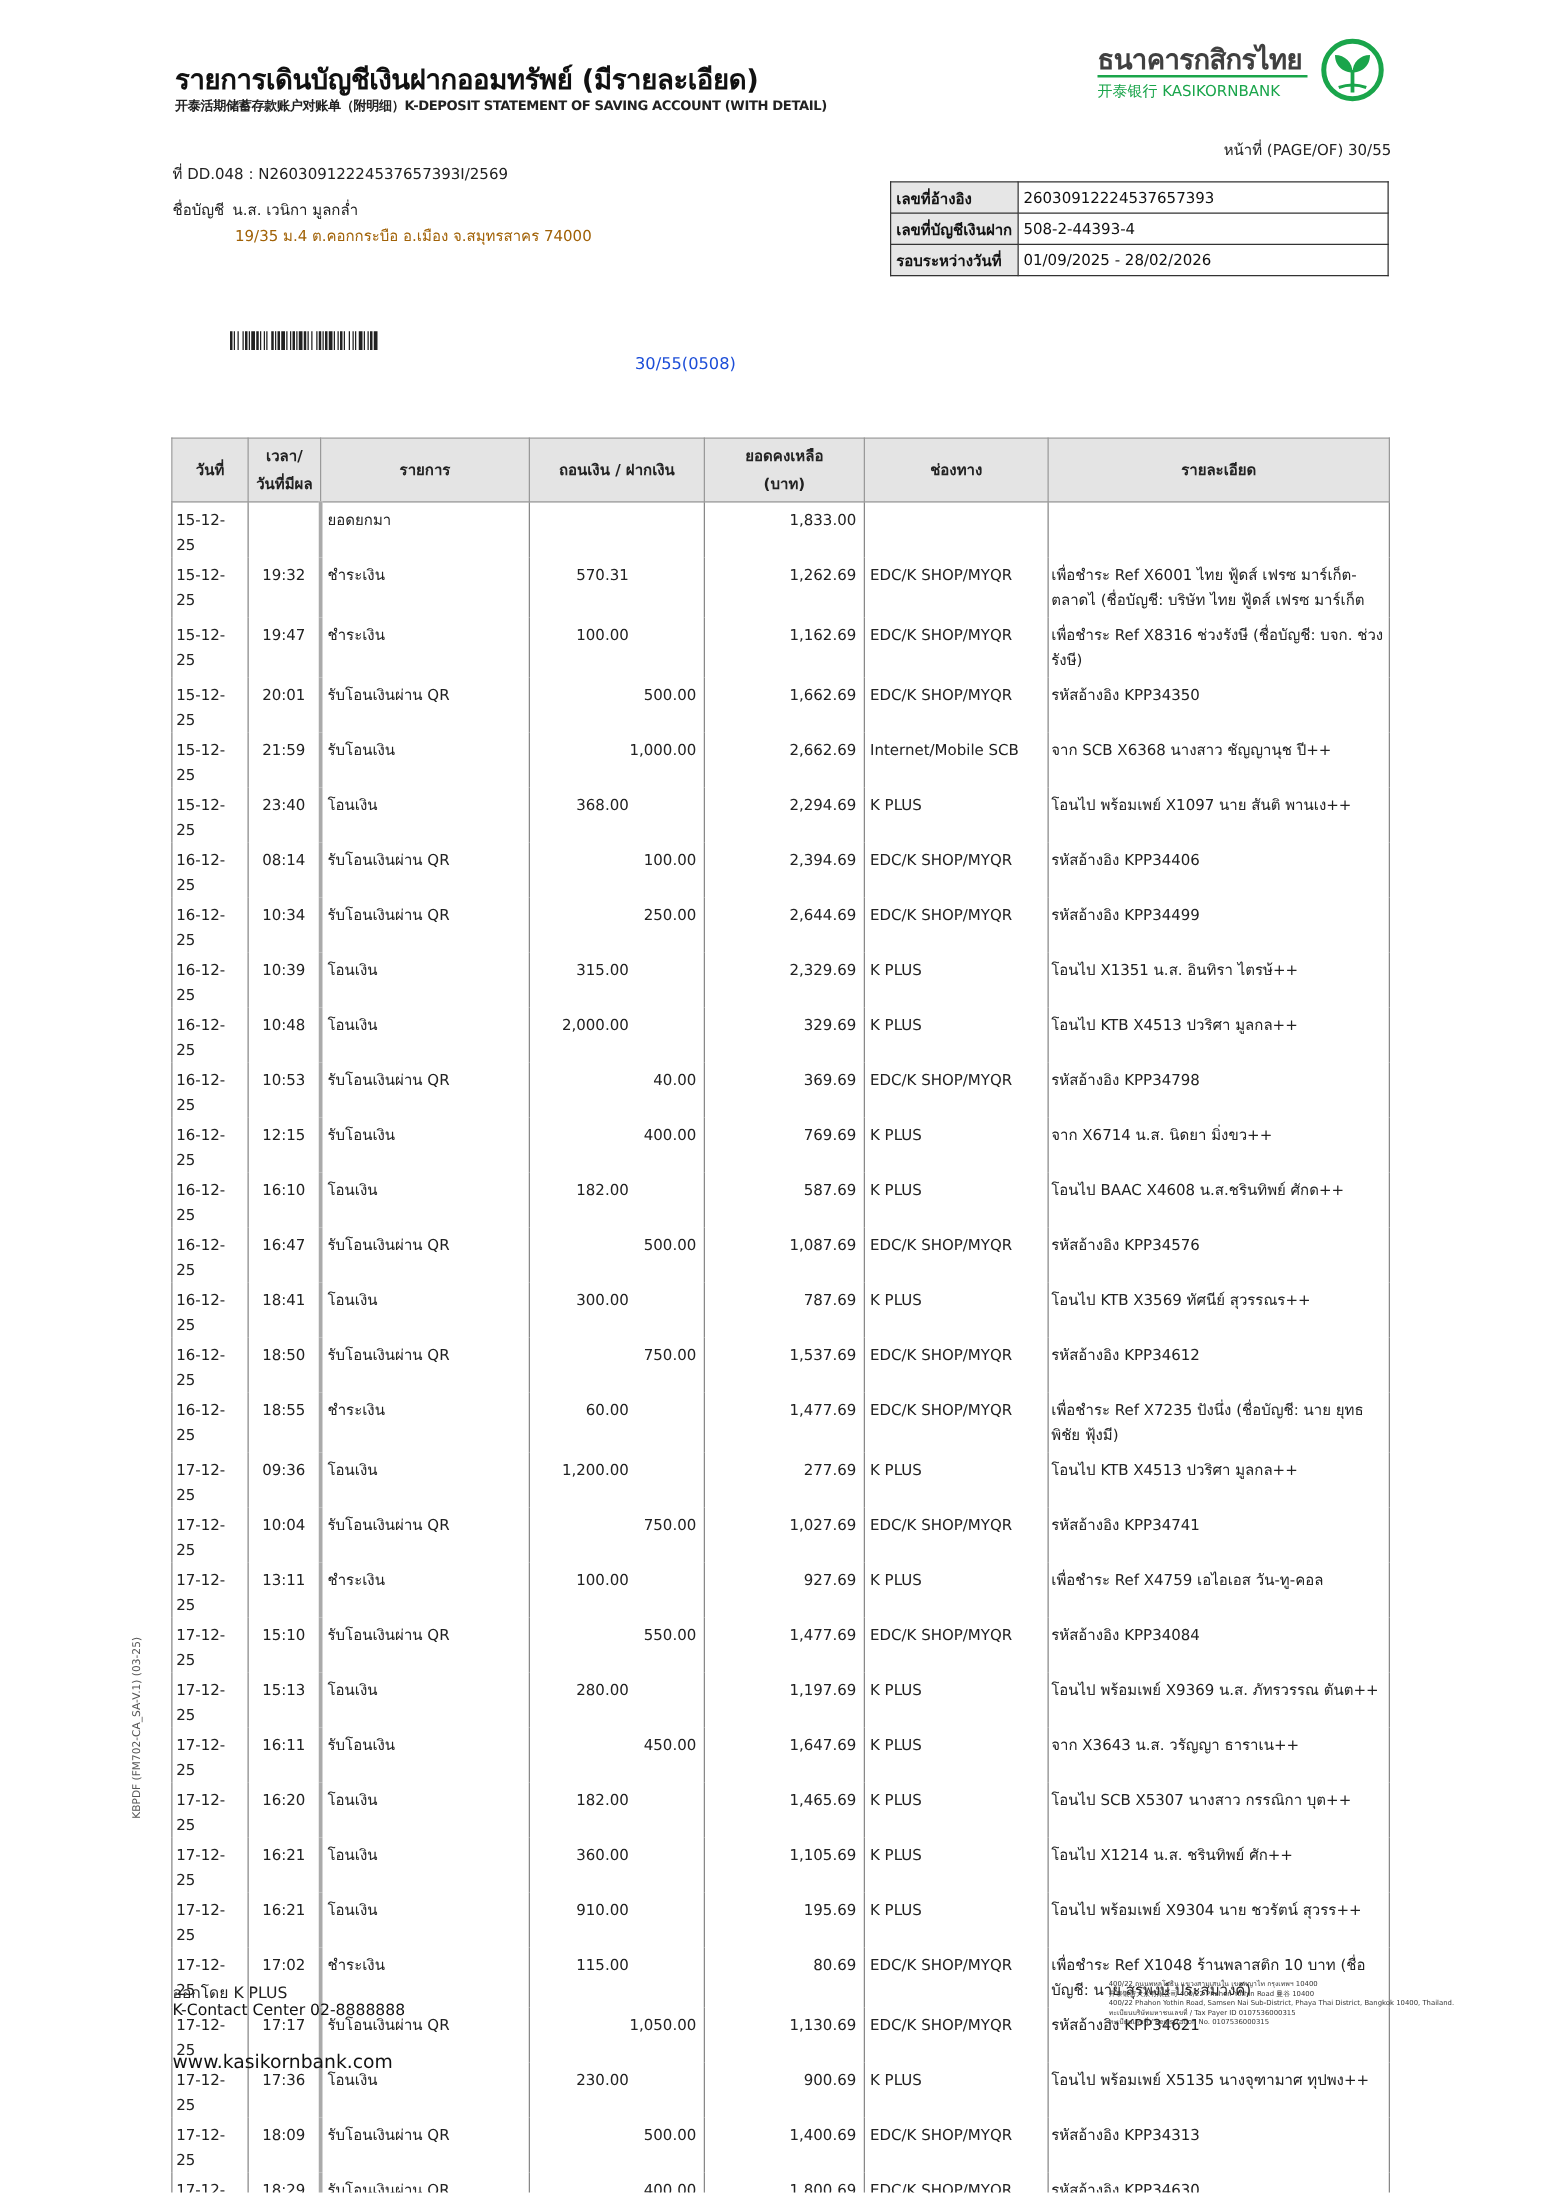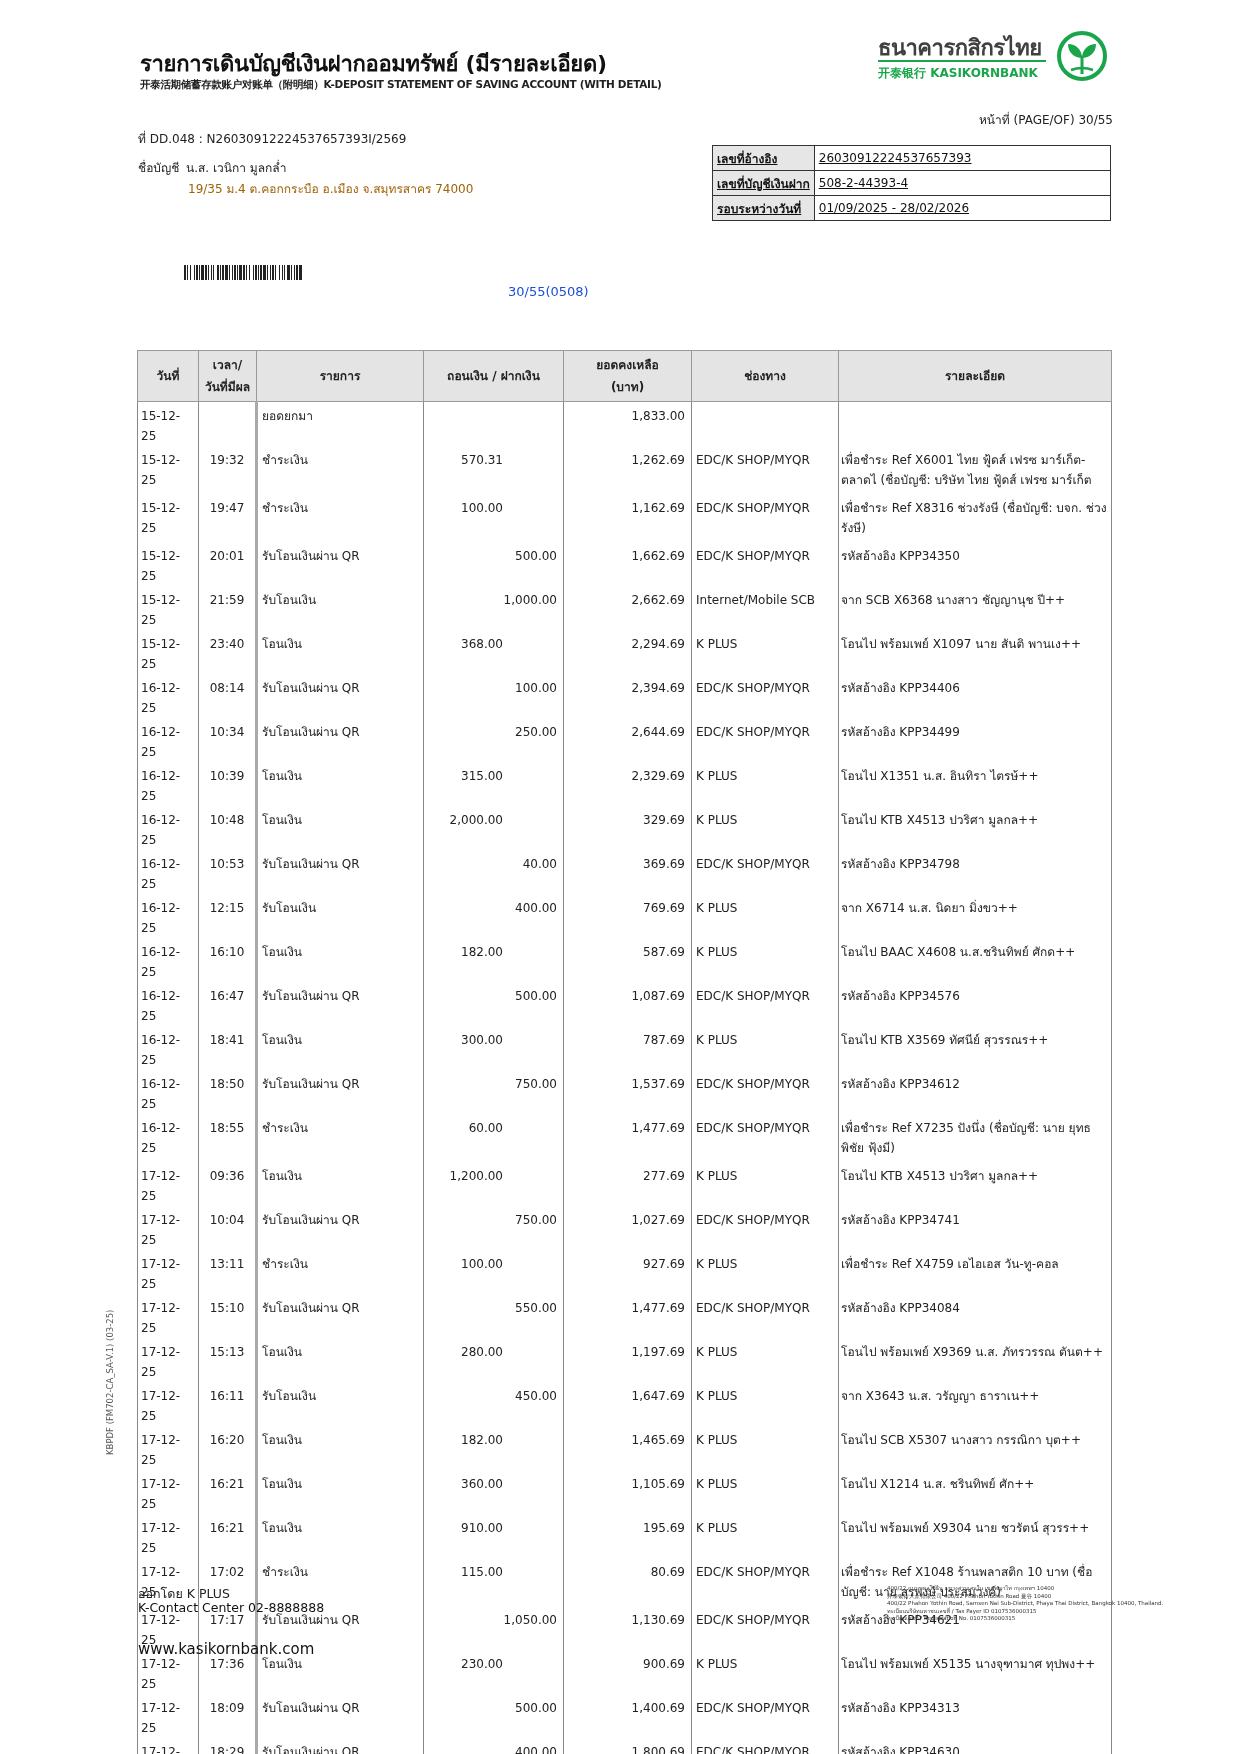--- a/index.html
+++ b/index.html
@@ -4,33 +4,33 @@
 <style>
   html, body { margin: 0; padding: 0; background: #ffffff; }
   body { width: 1239px; height: 1754px; position: relative; overflow: hidden;
          font-family: "DejaVu Sans", "Liberation Sans", sans-serif; color: #111; }
   .abs { position: absolute; }
   .title-th { left: 140px; top: 46px; font-size: 22px; font-weight: bold; color: #111; white-space: nowrap; letter-spacing: -0.3px; }
   .title-en { left: 140px; top: 78px; font-size: 10.5px; font-weight: bold; color: #222; white-space: nowrap; letter-spacing: -0.3px; }
   .logo { left: 878px; top: 30px; width: 240px; height: 56px; }
   .logo-th { position: absolute; left: 0; top: 0; font-size: 22px; font-weight: bold; color: #404040; white-space: nowrap; letter-spacing: -0.5px; }
   .logo-line { position: absolute; left: 0; top: 30px; width: 168px; height: 2px; background: #1aa54b; }
-  .logo-en { position: absolute; left: 0; top: 35px; font-size: 12px; font-weight: bold; color: #1aa54b; white-space: nowrap; }
+  .logo-en { position: absolute; left: 0; top: 35px; font-size: 12px; font-weight: normal; color: #1aa54b; white-space: nowrap; }
   .logo-circle { position: absolute; left: 178px; top: 0; width: 52px; height: 52px; }
   .page-of { right: 126px; top: 110px; font-size: 12px; white-space: nowrap; color: #222; }
   .docno { left: 138px; top: 129px; font-size: 12px; white-space: nowrap; color: #222; }
   .acct-label { left: 138px; top: 158px; font-size: 12px; white-space: nowrap; color: #222; }
   .acct-name { left: 186px; top: 158px; font-size: 12px; white-space: nowrap; color: #222; }
   .acct-addr { left: 188px; top: 179px; font-size: 12px; white-space: nowrap; color: #a16207; }
   .barcode { left: 184px; top: 265px; width: 204px; height: 15px; display: flex; gap: 0; }
   .barcode span { display: block; height: 15px; background: #222; }
   .barcode-text { left: 508px; top: 284px; font-size: 13px; white-space: nowrap; color: #1d4ed8; }
 
   table.info { position: absolute; left: 712px; top: 145px; border-collapse: collapse; width: 399px; }
-  table.info td { border: 1.5px solid #333; height: 24px; font-size: 12px; padding: 0 4px; white-space: nowrap; text-decoration: underline; }
+  table.info td { border: 1.5px solid #333; height: 24px; font-size: 12px; padding: 0 4px; white-space: nowrap; }
   table.info td.k { background: #e6e6e6; font-weight: bold; width: 90px; padding-left: 4px; }
 
   table.tx { position: absolute; left: 137px; top: 350px; width: 974px; border-collapse: collapse; table-layout: fixed; }
   table.tx th { background: #e4e4e4; border: 1px solid #999; font-size: 12px; font-weight: bold; height: 50px; padding: 0; line-height: 22px; color: #222; }
   table.tx td { font-size: 12px; vertical-align: top; padding: 4px 4px 0 4px; line-height: 20px; height: 21px; border-left: 1px solid #888; border-right: 1px solid #888; color: #222; }
   table.tx td.c-date { text-align: left; padding-left: 3px; }
   table.tx td.c-time { text-align: center; }
   table.tx td.c-desc { border-left: 3px solid #aaa; }
   table.tx td.c-amt { position: relative; }
   table.tx td.c-amt span.wd { position: absolute; right: 60px; top: 4px; }

